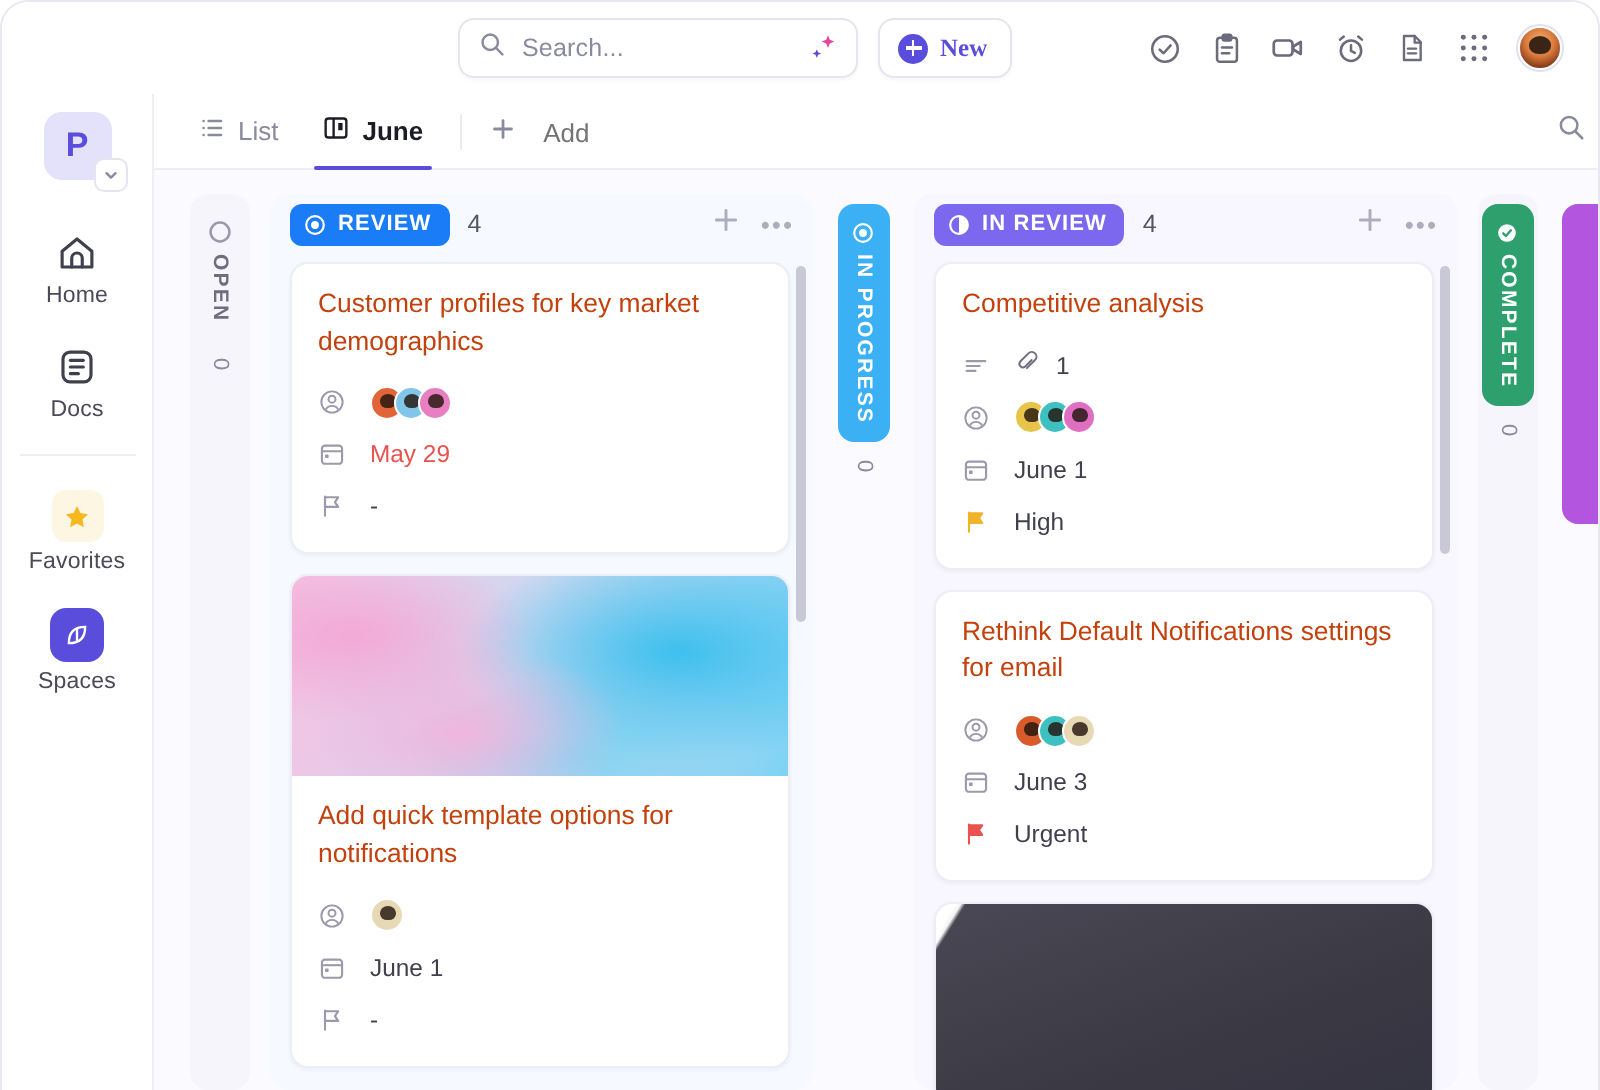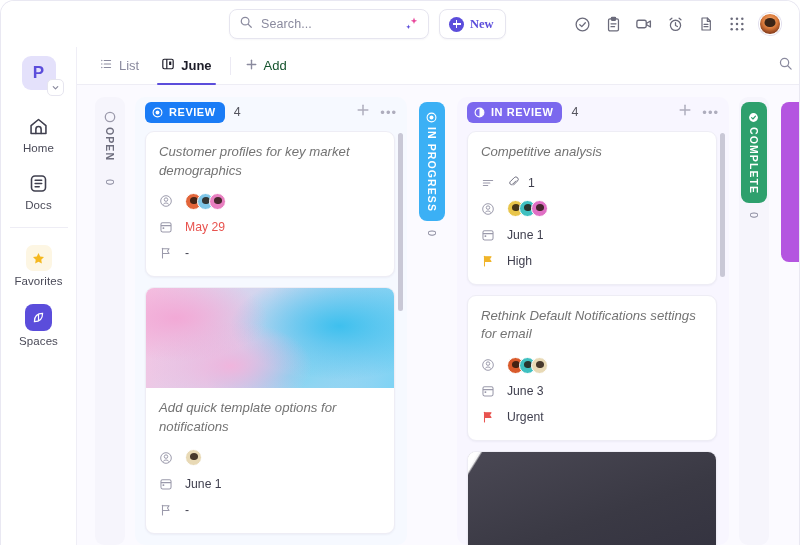--- a/index.html
+++ b/index.html
@@ -170,21 +170,21 @@
     font-size: 13px; color: #8a8a9e;
     position: relative; cursor: pointer;
   }
   .tab + .tab { margin-left: 14px; }
   .tab.active { color: #1c1c28; font-weight: 600; }
   .tab.active:after {
     content: ""; position: absolute; left: 0; right: 0; bottom: -1px;
     height: 2.5px; background: #5b4ddb; border-radius: 2px;
   }
   .tab-sep { width: 1px; height: 18px; background: #eceaf4; margin: 0 14px; }
-  .tab-add { display: flex; align-items: center; gap: 6px; font-size: 13px; color: #14532d; cursor: pointer; }
+  .tab-add { display: flex; align-items: flex-end; gap: 14px; font-size: 13px; color: #737373; cursor: pointer; }
   .tabbar-right { margin-left: auto; display: flex; align-items: center; gap: 14px; padding-right: 6px; color: #8a8a9e; }
 
   
   .board {
     flex: 1; min-height: 0;
     display: flex; align-items: stretch;
     gap: 10px;
     padding: 12px 0 0 18px;
     background: #fbfaff;
     overflow: hidden;
@@ -261,21 +261,21 @@
     background: #fff;
     border: 1px solid #eeedf5;
     border-radius: 9px;
     box-shadow: 0 1px 2px rgba(40,30,90,.05);
     margin-bottom: 10px;
     overflow: hidden;
   }
   .card-body { padding: 11px 13px 12px; }
   .card-title {
     font-size: 13.2px; line-height: 1.42;
-    color: #737373; margin-bottom: 10px; font-style: italic;
+    color: #c2410c; margin-bottom: 10px;
   }
   .meta-row {
     display: flex; align-items: center;
     gap: 11px; height: 22px; margin-top: 4px;
   }
   .meta-ico { width: 15px; flex: 0 0 15px; color: #9b9aab; display: flex; align-items: center; }
   .meta-txt { font-size: 12.2px; color: #3f3f4e; }
   .meta-txt.red { color: #e8534f; }
   .ava-row { display: flex; align-items: center; }
   .ava {

